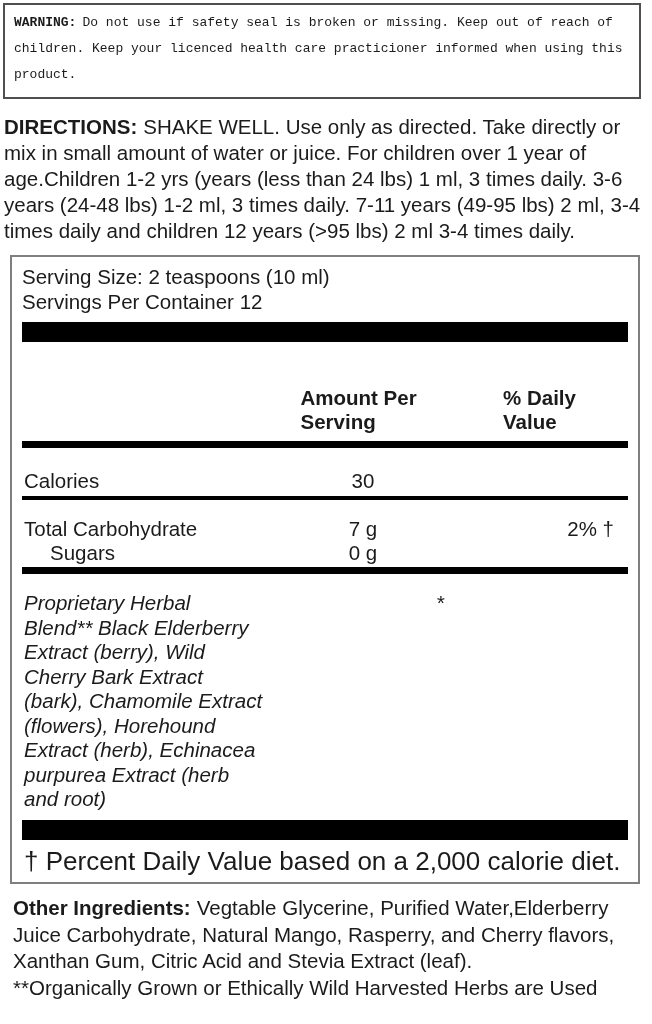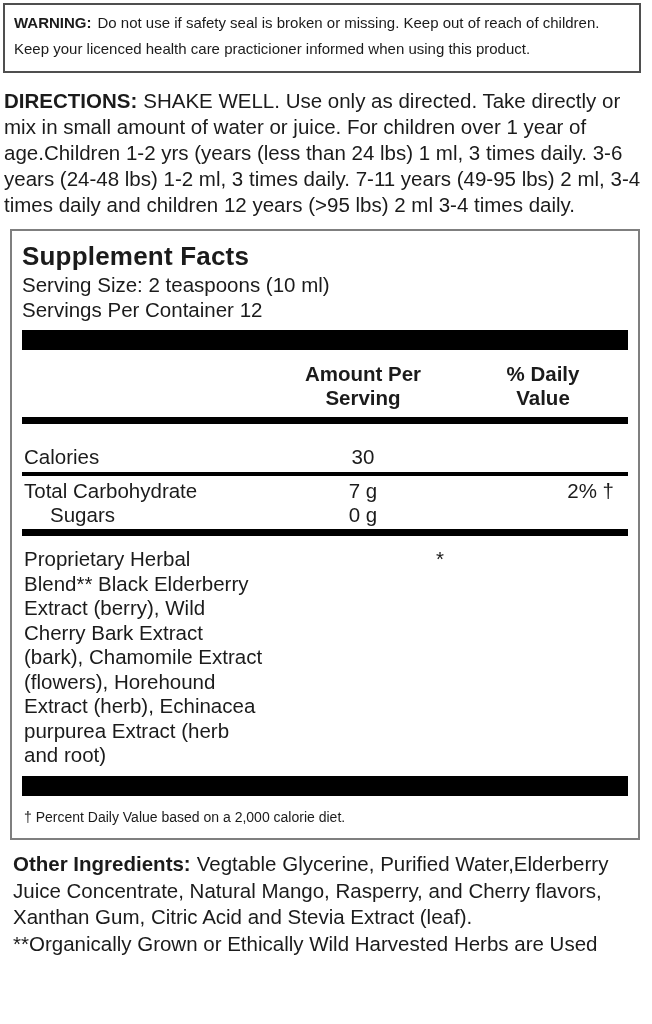--- a/index.html
+++ b/index.html
@@ -15,22 +15,23 @@
     color: #1b1b1b;
     -webkit-font-smoothing: antialiased;
   }
   b { font-weight: bold; }
 
   
   .warning-box {
     margin: 3px 11px 0 3px;
     border: 2px solid #4f4f4f;
     padding: 5px 9px 9px 9px;
-    font-size: 15px;
+    font-size: 13px;
     line-height: 26px;
+    font-family: Liberation Mono, monospace;
   }
   .inline-label { margin-right: 6px; }
 
   
   .directions {
     margin: 15px 4px 0 4px;
     font-size: 20.5px;
     line-height: 26px;
   }
 
@@ -58,40 +59,40 @@
   .facts-grid {
     display: grid;
     grid-template-columns: 1fr 190px 170px;
     font-size: 20.5px;
   }
   .hdr-row { padding: 12px 0 7px 0; }
   .hdr-cell {
     font-weight: bold;
     font-size: 20.5px;
     line-height: 24px;
-    text-align: center;
+    margin-top: 32px;
   }
   .hdr-cell .wrapbox { margin: 0 auto; }
   .wrap-amount { width: 125px; }
   .wrap-dv { width: 80px; }
   .rule-7 { height: 7px; background: #000; }
   .rule-4 { height: 4px; background: #000; }
   .cell-name { padding-left: 2px; }
   .cell-name.indent { padding-left: 28px; }
   .cell-amount { text-align: center; }
   .cell-dv { text-align: right; padding-right: 14px; }
   .row-calories { padding: 21px 0 3px 0; }
-  .row-carb { padding-top: 3px; }
+  .row-carb { padding-top: 17px; }
   .row-sugars { padding-bottom: 2px; }
-  .row-blend { padding-top: 11px; line-height: 24.5px; }
+  .row-blend { padding-top: 17px; line-height: 24.5px; font-style: italic; }
   .row-blend .cell-name { max-width: 240px; }
   .bar-footnote { margin-top: 8px; }
   .footnotes {
     padding: 8px 0 2px 2px;
-    font-size: 14px;
+    font-size: 26px;
     line-height: 26.5px;
   }
 
   
   .other-ingredients {
     margin: 11px 6px 0 13px;
     font-size: 20.5px;
     line-height: 26.5px;
   }
 </style>
@@ -100,21 +101,20 @@
 
 <div class="warning-box">
   <b class="inline-label">WARNING:</b><span>Do not use if safety seal is broken or missing. Keep out of reach of children. Keep your licenced health care practicioner informed when using this product.</span>
 </div>
 
 <div class="directions">
   <b class="inline-label">DIRECTIONS:</b><span>SHAKE WELL. Use only as directed. Take directly or mix in small amount of water or juice. For children over 1 year of age.Children 1-2 yrs (years (less than 24 lbs) 1 ml, 3 times daily. 3-6 years (24-48 lbs) 1-2 ml, 3 times daily. 7-11 years (49-95 lbs) 2 ml, 3-4 times daily and children 12 years (&gt;95 lbs) 2 ml 3-4 times daily.</span>
 </div>
 
 <div class="panel">
-  <div class="panel-title">Supplement Facts</div>
   <div class="serving-line">Serving Size: 2 teaspoons (10 ml)</div>
   <div class="serving-line">Servings Per Container 12</div>
 
   <div class="bar-thick"></div>
 
   <div class="facts-grid hdr-row">
     <div></div>
     <div class="hdr-cell">
       <div class="wrapbox wrap-amount">Amount Per Serving</div>
     </div>
@@ -154,16 +154,16 @@
 
   <div class="bar-thick bar-footnote"></div>
 
   <div class="footnotes">
     <div>† Percent Daily Value based on a 2,000 calorie diet.</div>
   </div>
 </div>
 
 <div class="other-ingredients">
   <div>
-    <b class="inline-label">Other Ingredients:</b><span>Vegtable Glycerine, Purified Water,Elderberry Juice Concentrate, Natural Mango, Rasperry, and Cherry flavors, Xanthan Gum, Citric Acid and Stevia Extract (leaf).</span>
+    <b class="inline-label">Other Ingredients:</b><span>Vegtable Glycerine, Purified Water,Elderberry Juice Carbohydrate, Natural Mango, Rasperry, and Cherry flavors, Xanthan Gum, Citric Acid and Stevia Extract (leaf).</span>
   </div>
   <div>**Organically Grown or Ethically Wild Harvested Herbs are Used</div>
 </div>
 
 </body></html>

